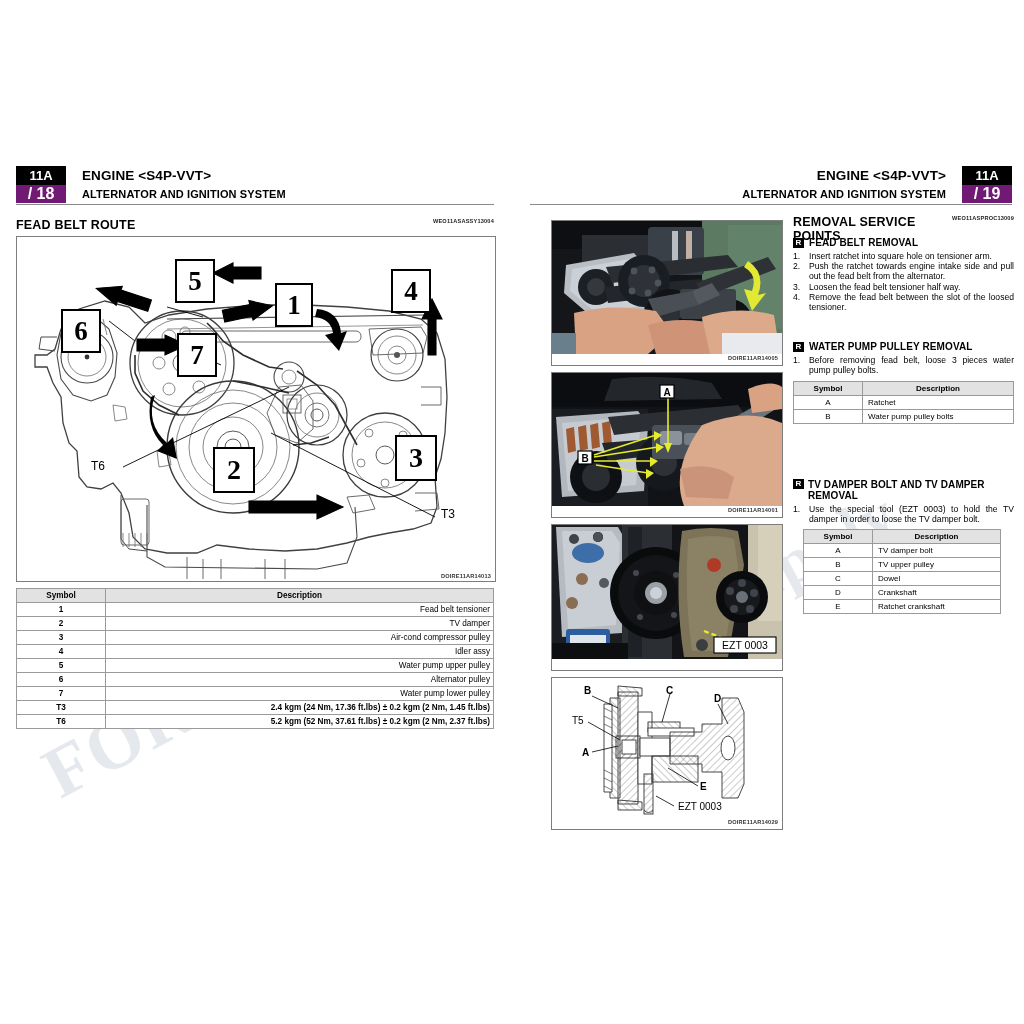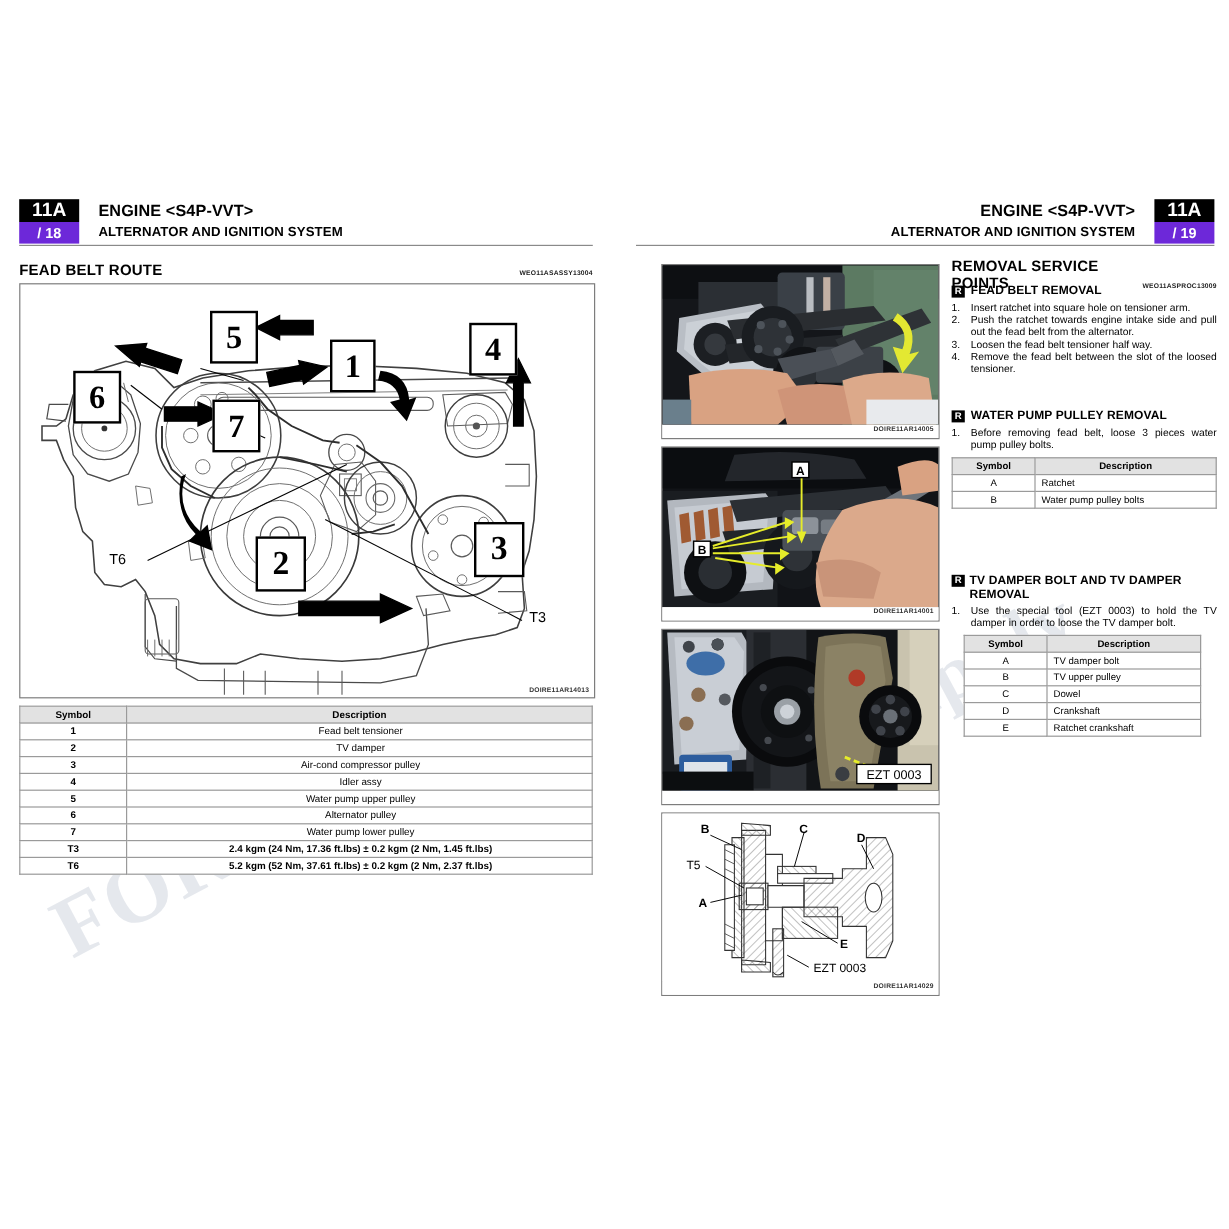--- a/index.html
+++ b/index.html
@@ -34,48 +34,48 @@
   .hdr { position: absolute; }
   .hdr-left  { left: 16px;  top: 166px; width: 478px; }
   .hdr-right { left: 530px; top: 166px; width: 482px; }
 
   .hdr-row { display: flex; align-items: stretch; }
   .hdr-row.rtl { flex-direction: row-reverse; }
 
   .sect-stack { width: 50px; flex: 0 0 50px; }
   .sect-code {
     background: #000; color: #fff;
-    font-size: 16px; font-weight: bold;
+    font-size: 13px; font-weight: bold;
     height: 19px; line-height: 19px;
     text-align: center; letter-spacing: 0px;
   }
   .sect-page {
-    background: #6d28d9; color: #ffffff;
-    font-size: 12px; font-weight: bold;
+    background: #701a75; color: #ffffff;
+    font-size: 16px; font-weight: bold;
     height: 18px; line-height: 18px;
     text-align: center;
   }
   .hdr-titles { flex: 1 1 auto; padding: 0 16px; }
   .hdr-titles.r { text-align: right; }
   .hdr-t1 {
     font-size: 13.5px; font-weight: bold; color: #000;
     height: 19px; line-height: 19px; letter-spacing: 0.1px;
   }
   .hdr-t2 {
     font-size: 11px; font-weight: bold; color: #000;
     height: 18px; line-height: 18px; letter-spacing: 0.1px;
   }
   .hdr-rule {
     height: 1px; background: #8a8a8a; margin-top: 1px;
   }
 
   
   .sec-title-row {
     position: absolute;
-    display: flex; align-items: flex-end; justify-content: space-between;
+    display: flex; align-items: flex-start; justify-content: space-between;
   }
   .sec-title {
     font-size: 12.5px; font-weight: bold; color: #000;
     letter-spacing: 0.2px;
   }
   .sec-code {
     font-size: 5.6px; font-weight: bold; color: #222;
     letter-spacing: 0.2px; padding-bottom: 1.5px;
   }
 
@@ -123,21 +123,21 @@
     padding: 1px 3px;
     height: 11px;
     vertical-align: middle;
   }
   table.spec th {
     background: #e2e2e2;
     font-weight: bold;
     text-align: center;
   }
   table.spec td.sym { text-align: center; font-weight: bold; width: 82px; }
-  table.spec td.desc { text-align: center; padding-left: 5px; }
+  table.spec td.desc { text-align: right; padding-left: 5px; }
   table.spec td.desc.bold { font-weight: bold; }
 
   table.mini { border-collapse: collapse; background: #fff; width: 100%; }
   table.mini th, table.mini td {
     border: 1px solid #9a9a9a;
     font-size: 8px; color: #000;
     padding: 1px 3px; height: 11px;
   }
   table.mini th { background: #e2e2e2; font-weight: bold; text-align: center; }
   table.mini td.sym { text-align: center; width: 62px; }

